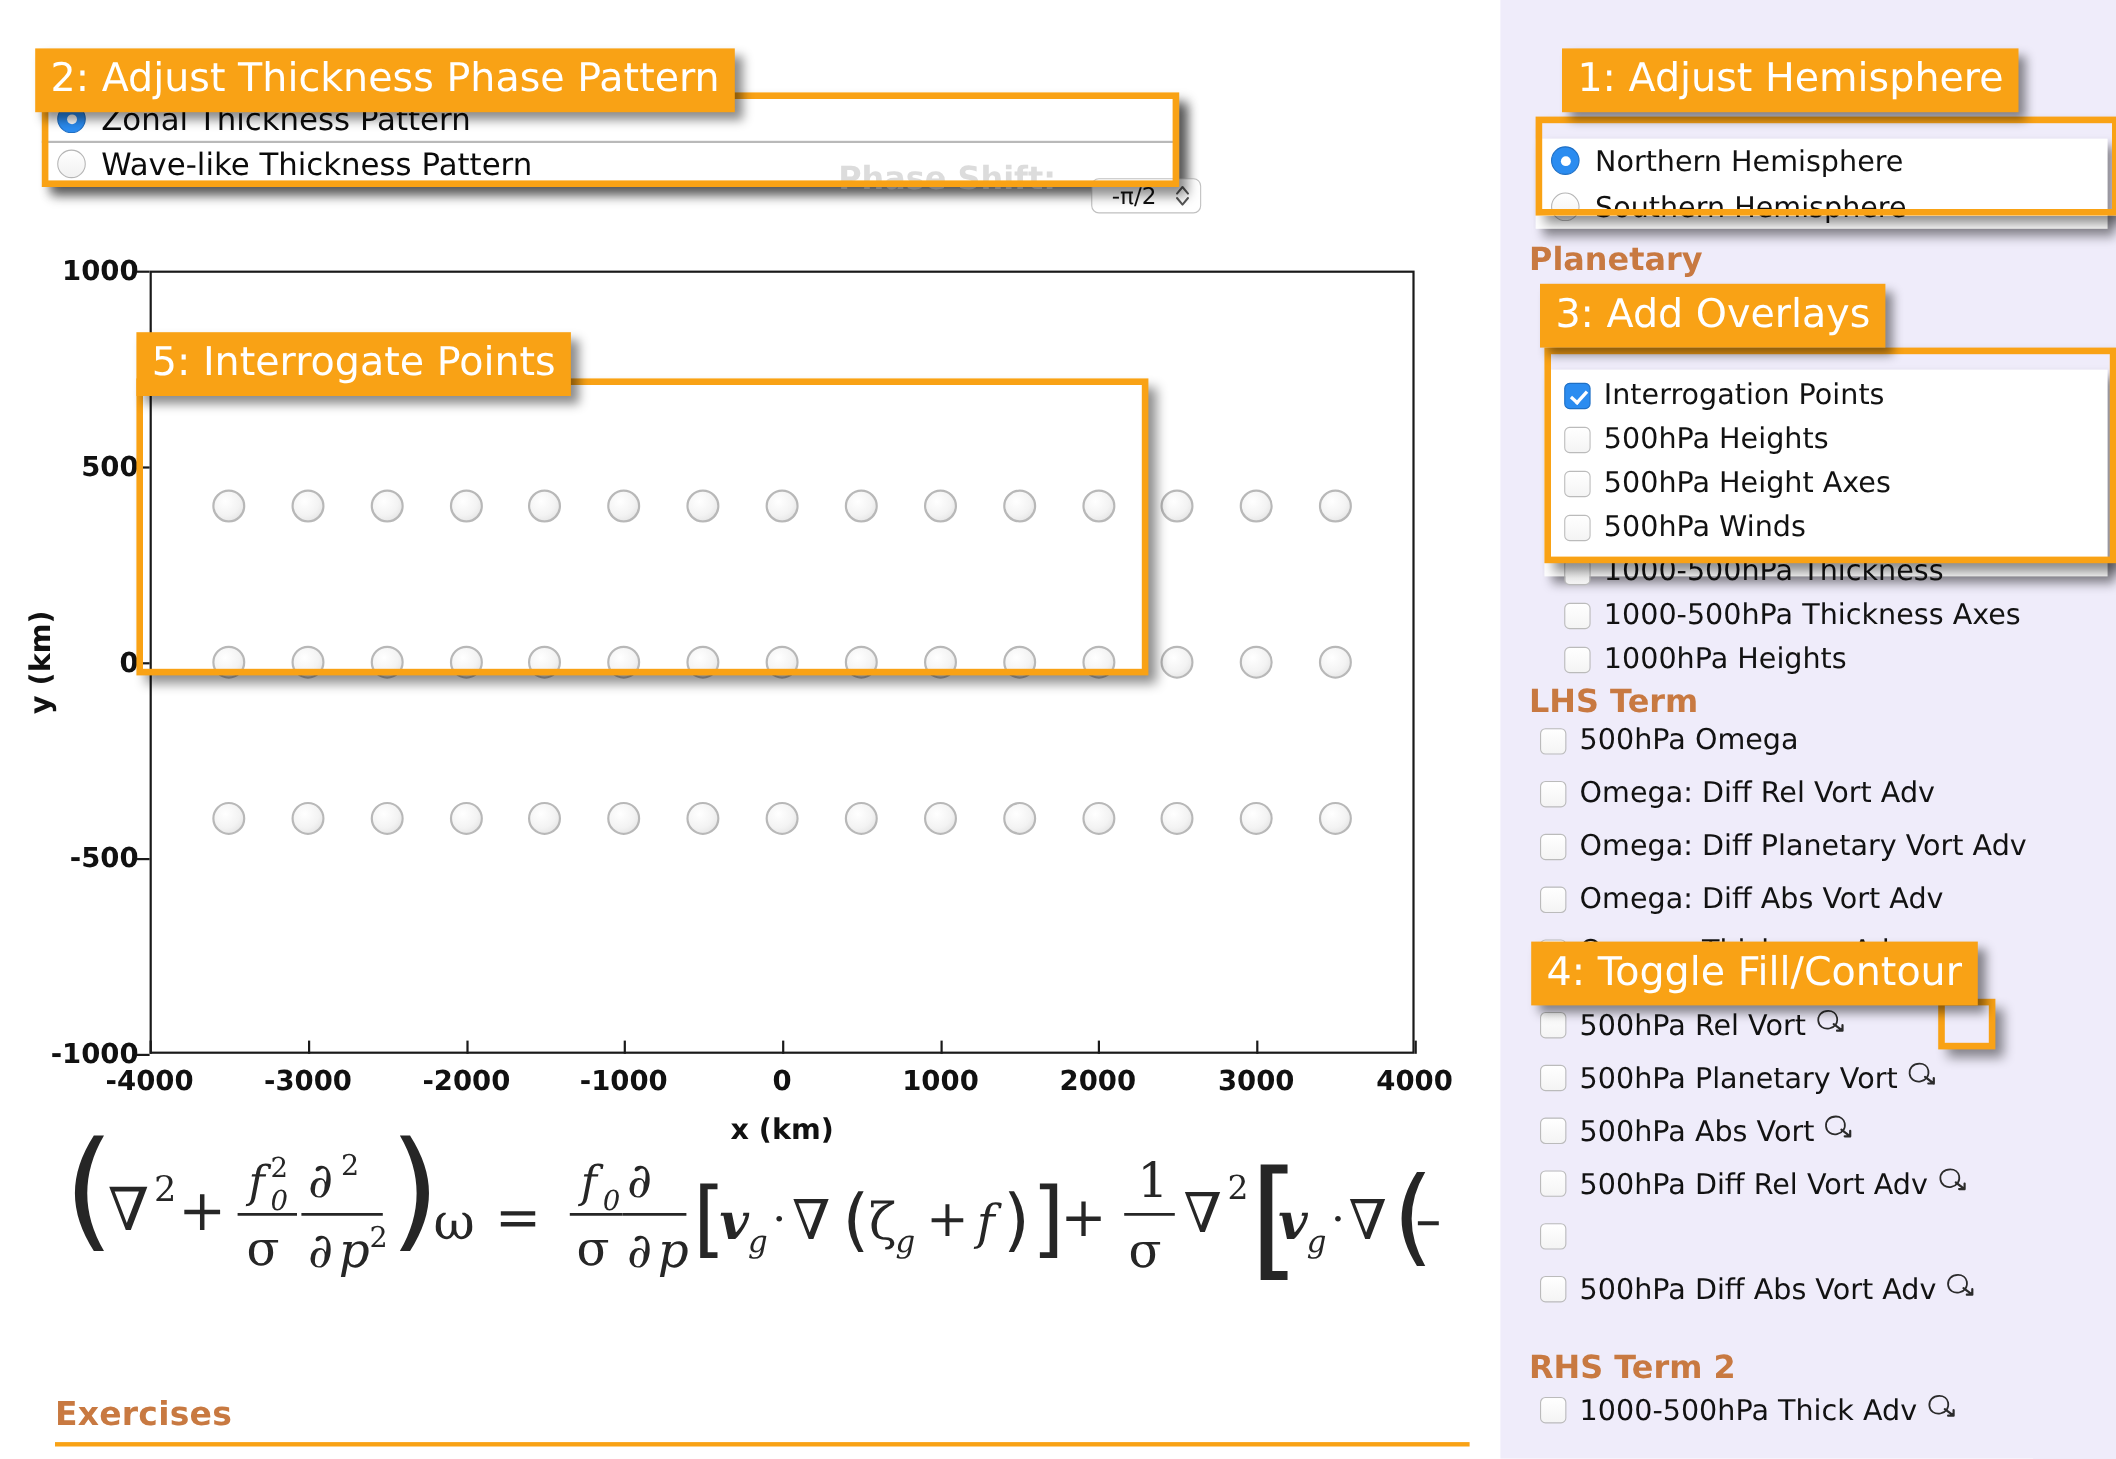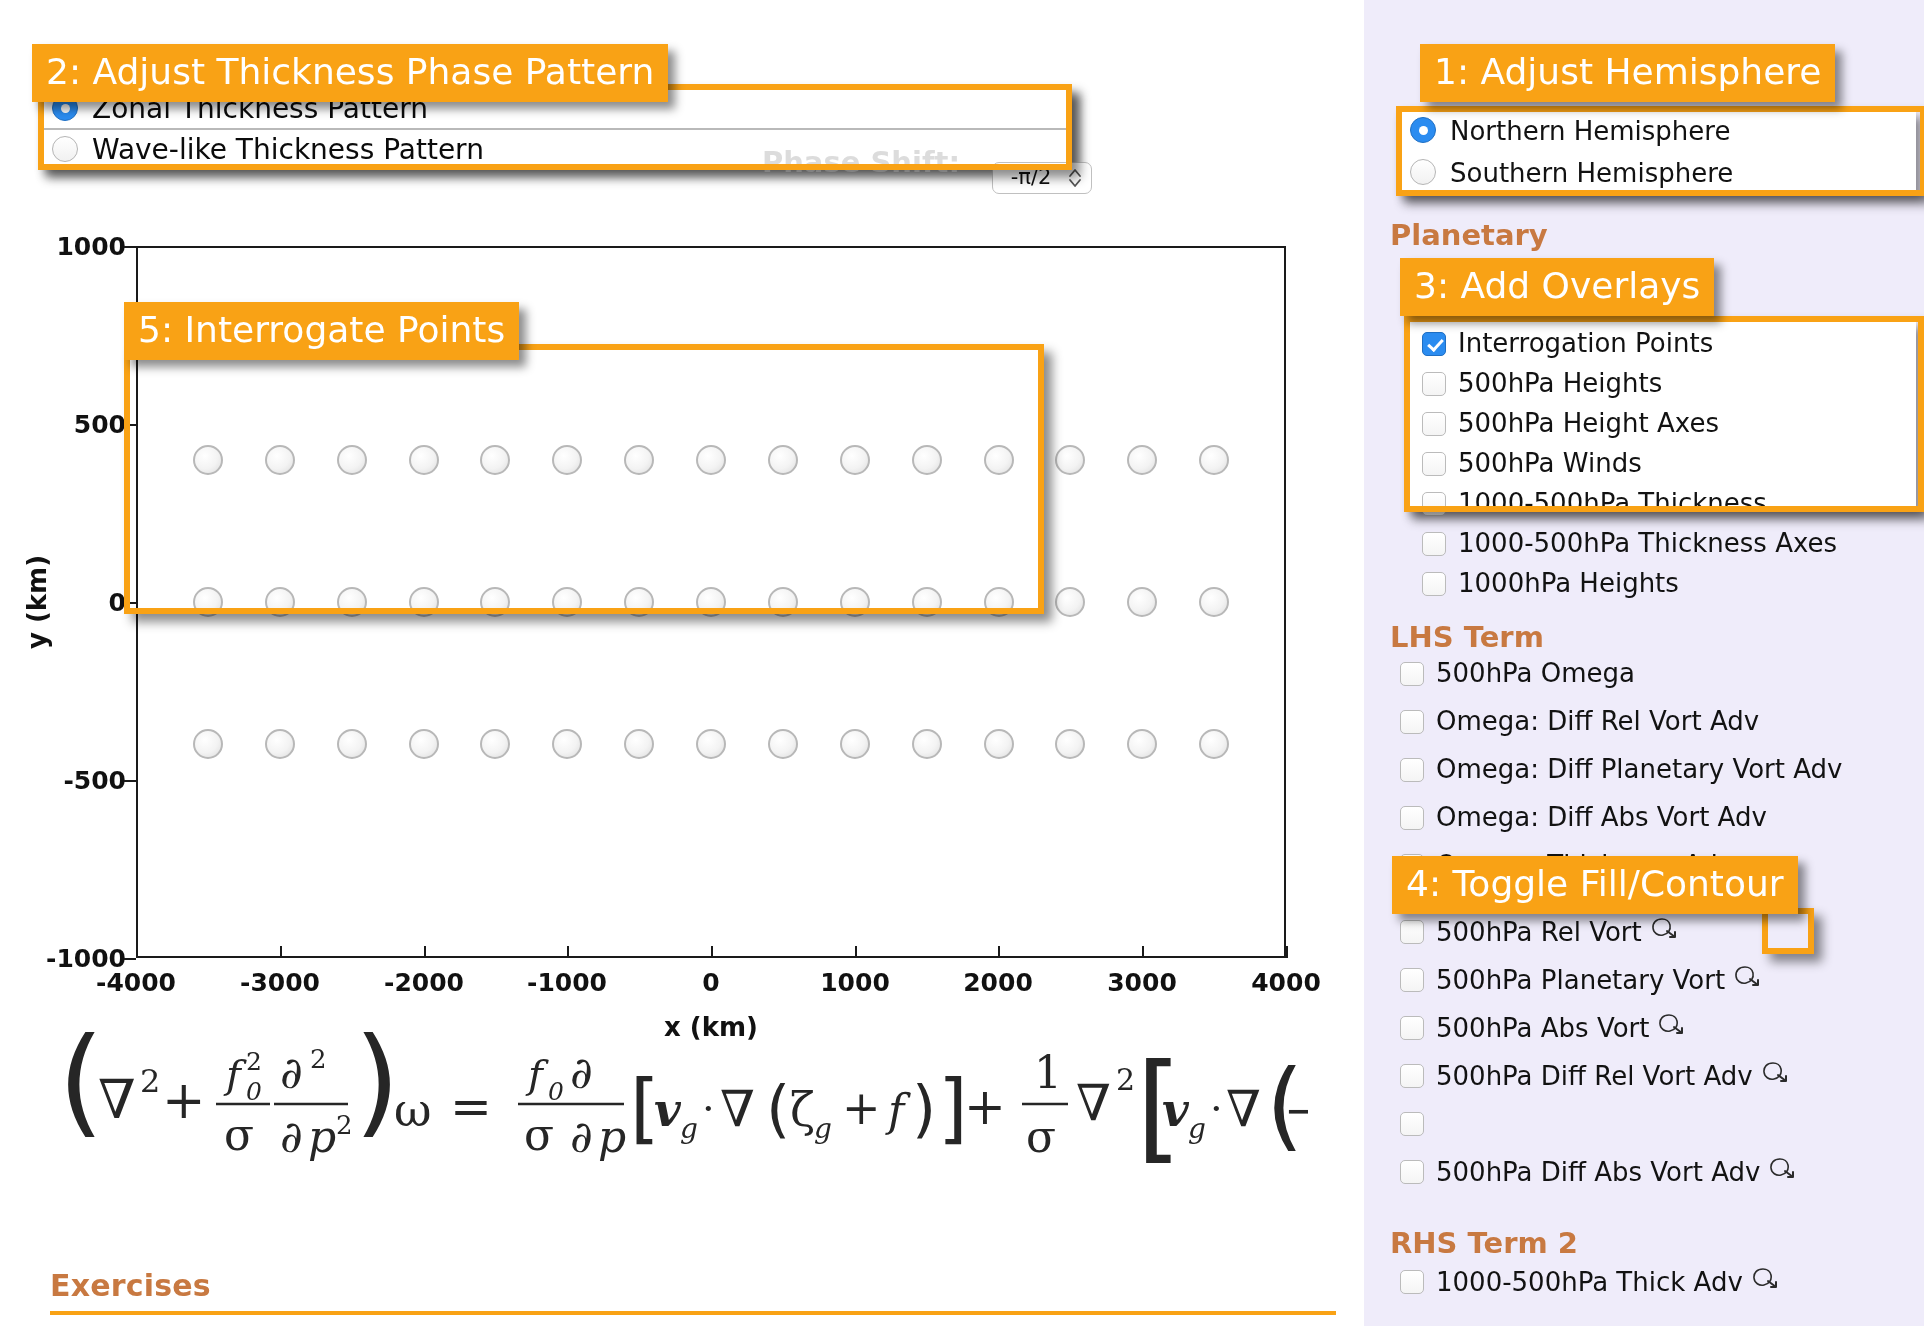--- a/index.html
+++ b/index.html
@@ -116,21 +116,21 @@
     gap: 20px;
   }
   .phase-label {
     font-size: 29px;
     color: #dcdcdc;
     margin-right: 12px;
     font-weight: 700;
   }
   .stepper {
     display: inline-flex;
-    align-items: flex-start;
+    align-items: center;
     border: 1px solid #c0c0c0;
     border-radius: 7px;
     background: #ffffff;
     padding: 2px 8px 3px 10px;
     height: 32px;
     box-sizing: border-box;
     margin-top: 32px;
   }
   .stepper-value {
     font-size: 21px;
@@ -253,20 +253,21 @@
   .section-title {
     font-size: 29px;
     font-weight: 700;
     color: #c87941;
     margin: 0;
     padding: 0 0 0 26px;
   }
   .group-card {
     background: #ffffff;
     box-sizing: border-box;
+    margin-top: 16px;
   }
   .check-row {
     display: flex;
     align-items: flex-start;
     min-height: 40px;
   }
   .checkbox {
     width: 24px; height: 24px;
     border-radius: 5px;
     border: 1px solid #bbbbbb;

